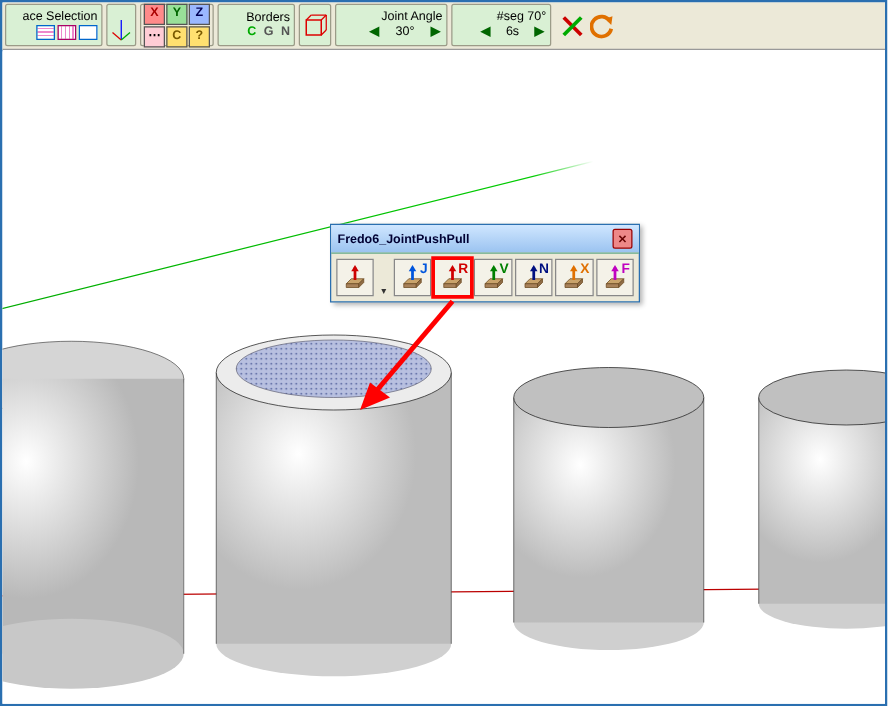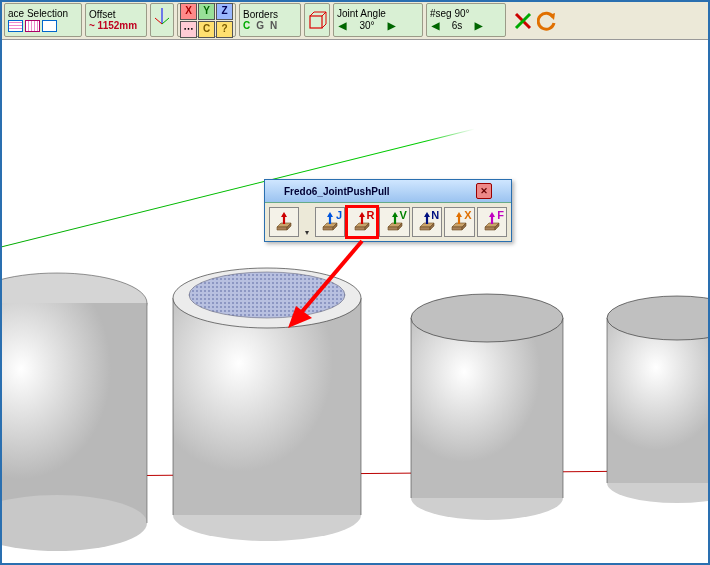--- a/index.html
+++ b/index.html
@@ -1,37 +1,37 @@
 <!DOCTYPE html>
 <html><head>
 <meta charset="utf-8">
 <style>
 html,body{margin:0;padding:0;width:710px;height:565px;overflow:hidden;font-family:Tahoma,Arial,sans-serif;font-size:11px;background:#fff}
 .frame{width:710px;height:565px;border:2px solid #2a6fb0;box-sizing:border-box;position:relative;background:#fff}
 .toolbar{display:flex;align-items:stretch;height:38px;background:#ece9d8;border-bottom:1px solid #999;padding:1px 2px;gap:3px;box-sizing:border-box}
-.tool-group{display:flex;flex-direction:column;align-items:flex-start;justify-content:center;border:1px solid #9b9b88;background:#d9f0d4;border-radius:2px;padding:1px 3px;min-width:62px;height:34px;box-sizing:border-box}
+.tool-group{display:flex;flex-direction:column;align-items:flex-end;justify-content:center;border:1px solid #9b9b88;background:#d9f0d4;border-radius:2px;padding:1px 3px;min-width:62px;height:34px;box-sizing:border-box}
 .tool-group .head{font-size:10px;color:#000;line-height:1;margin-bottom:1px;white-space:nowrap}
 .tool-group .body{display:flex;align-items:center;justify-content:center;gap:2px;font-size:10px;line-height:1}
 .tool-group.arrows{min-width:90px}
 .swatch{width:13px;height:10px;border:1px solid #333;display:inline-block}
 .arrow-btn{width:11px;height:11px;display:inline-flex;align-items:center;justify-content:center;color:#060;font-size:10px;font-weight:bold}
 .axis{display:inline-flex;align-items:center;justify-content:center;width:15px;height:15px;font-weight:bold;font-size:10px;border:1px solid #555}
 .a-x{background:#ff8a8a;color:#a00}
 .a-y{background:#99e099;color:#060}
 .a-z{background:#9ab8ff;color:#005}
 .a-c{background:#ffe070;color:#7a5a00}
 .a-q{background:#ffe070;color:#7a5a00}
 .end-icons{display:flex;align-items:center;gap:4px;background:#ece9d8;padding:0 4px}
 .viewport{position:absolute;top:39px;left:0;right:0;bottom:0;background:#fff;overflow:hidden}
 .green-line{position:absolute;width:500px;height:1px;top:148px;left:-20px;transform:rotate(-14deg);background:linear-gradient(to right,#0a0 0%,#0c0 90%,rgba(0,200,0,0)100%)}
 .red-line{position:absolute;height:1px;width:760px;top:432px;left:-20px;background:#b00;transform:rotate(-0.5deg)}
 .cyl{position:absolute;bottom:30px}
 .cyl svg{display:block}
 .palette{position:absolute;top:138px;left:262px;width:246px;background:#ece9d8;border:1px solid #2a6fb0;box-shadow:2px 2px 4px rgba(0,0,0,.3)}
-.palette-title{background:linear-gradient(#cfe6ff,#9bc3f0);font-size:10px;font-weight:bold;color:#003;padding:3px 19px;display:flex;justify-content:space-between;align-items:center;border-bottom:1px solid #6a8}
+.palette-title{background:linear-gradient(#cfe6ff,#9bc3f0);font-size:10px;font-weight:bold;color:#003;padding:3px 5px;display:flex;justify-content:space-between;align-items:center;border-bottom:1px solid #6a8}
 .close-x{width:14px;height:14px;background:#e88;border:1px solid #900;color:#600;font-weight:bold;display:flex;align-items:center;justify-content:center;font-size:9px;border-radius:2px}
 .palette-body{display:flex;padding:4px;gap:2px}
 .p-btn{width:30px;height:28px;border:1px solid #888;background:#f4f2e8;display:flex;align-items:center;justify-content:center;position:relative}
 .p-btn.selected{outline:3px solid #f00;outline-offset:-1px;z-index:1}
 .p-btn .letter{position:absolute;top:1px;right:2px;font-weight:bold;font-size:11px}
 .p-drop{width:12px;display:flex;align-items:flex-end;justify-content:center;font-size:8px;color:#333}
 .arrow-annot{position:absolute;top:195px;left:280px;pointer-events:none}
 .watermark{position:absolute;right:10px;bottom:10px;text-align:right;color:#d0d0d0;font-family:Arial,sans-serif}
 .watermark .big{font-size:24px;font-weight:bold;letter-spacing:1px}
 .watermark .small{font-size:12px;color:#c8c8c8}
@@ -46,24 +46,20 @@
 
     <div class="tool-group" style="min-width:78px">
       <div class="head">ace Selection</div>
       <div class="body">
         <span class="swatch" style="background:repeating-linear-gradient(0deg,#fff,#fff 2px,#e8c 2px,#e8c 3px);border-color:#06c"></span>
         <span class="swatch" style="background:#f08;border-color:#a06;background:repeating-linear-gradient(90deg,#fff,#fff 2px,#e8c 2px,#e8c 3px)"></span>
         <span class="swatch" style="background:#fff;border-color:#06c"></span>
       </div>
     </div>
 
-    <div class="tool-group">
-      <div class="head">Offset</div>
-      <div class="body" style="color:#c00020;font-weight:bold">~ 1152mm</div>
-    </div>
 
     <div class="tool-group" style="min-width:24px;padding:0 2px;flex-direction:row">
       <svg width="18" height="24">
           <line x1="9" y1="20" x2="9" y2="4" stroke="#00f" stroke-width="1"></line>
           <line x1="9" y1="20" x2="2" y2="14" stroke="#d00" stroke-width="1"></line>
           <line x1="9" y1="20" x2="16" y2="14" stroke="#0a0" stroke-width="1"></line>
         </svg>
     </div>
 
     <div class="tool-group" style="min-width:54px;padding:1px 2px;background:#ece9d8">
@@ -103,21 +99,21 @@
     <div class="tool-group arrows">
       <div class="head">Joint Angle</div>
       <div class="body">
         <span class="arrow-btn">◀</span>
         <span style="min-width:34px;text-align:center">30°</span>
         <span class="arrow-btn">▶</span>
       </div>
     </div>
 
     <div class="tool-group arrows" style="min-width:80px">
-      <div class="head">#seg 90°</div>
+      <div class="head">#seg 70°</div>
       <div class="body">
         <span class="arrow-btn">◀</span>
         <span style="min-width:28px;text-align:center">6s</span>
         <span class="arrow-btn">▶</span>
       </div>
     </div>
 
     <div class="end-icons">
       <svg width="20" height="20">
           <line x1="3" y1="3" x2="17" y2="17" stroke="#c00" stroke-width="3"></line>

